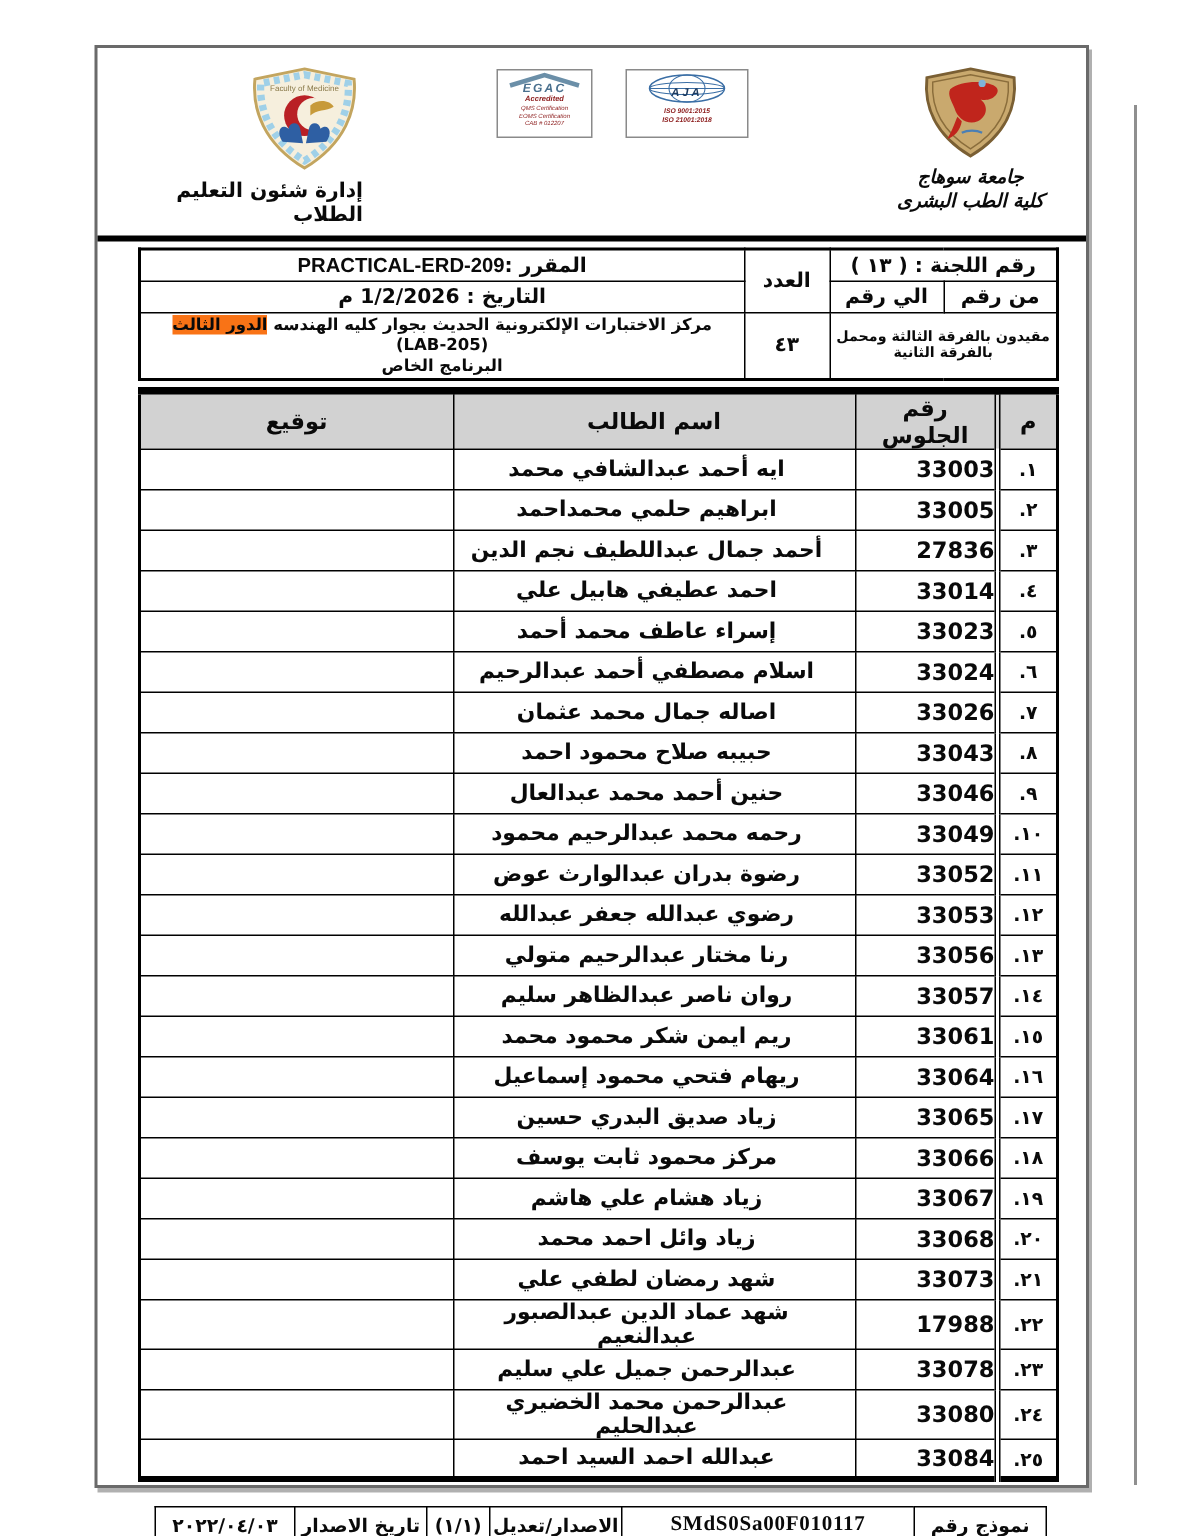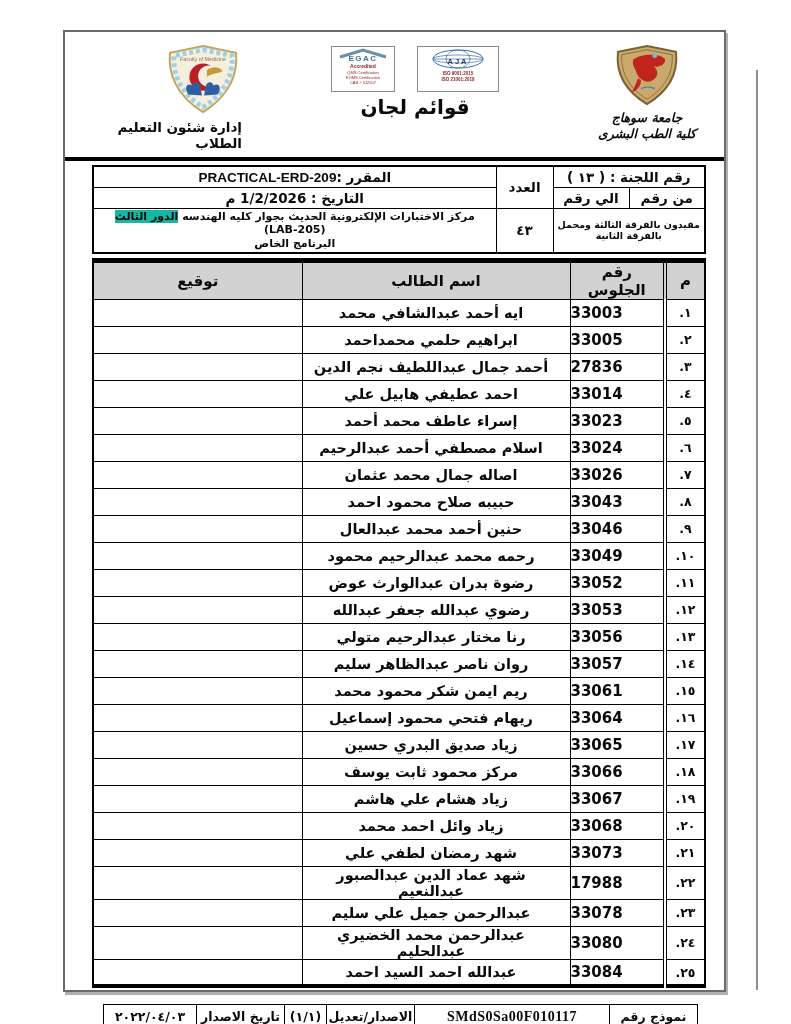--- a/index.html
+++ b/index.html
@@ -12,45 +12,45 @@
     position:absolute; left:63px; top:30px; width:663px; height:962px;
     background:#fff; border:2px solid #6a6a6a; box-shadow:2px 3px 0 rgba(80,80,80,.45);
     padding:12px 18px 0 27px; direction:rtl;
   }
 
   
   .header { display:flex; align-items:flex-start; min-height:100px; }
   .uni-block { width:118px; text-align:center;font-style:italic; }
   .uni-block .cap { font-size:12.5px; font-weight:bold; line-height:1.25; }
   .center-block { flex:1; text-align:center; padding-top:2px; }
-  .badges { direction:ltr; display:flex; justify-content:center; align-items:flex-start; gap:22px; margin-bottom:3px; }
+  .badges { direction:ltr; display:flex; justify-content:center; align-items:flex-start; gap:22px; margin-bottom:3px;font-style:italic; }
   .badge { border:1px solid #8a8a8a; background:#fff; padding:1px 2px; }
   .doc-title { font-size:20px; font-weight:bold; }
   .doc-subtitle { font-size:19px; font-weight:bold; margin-top:1px; }
   .dept-block { width:150px; }
   .dept-block .cap { font-size:13.5px; font-weight:bold; margin-top:1px; }
 
   .bar { height:4px; background:#000; margin:6px -18px 4px -27px; }
 
   
   .info-table { width:100%; border-collapse:collapse; border:2px solid #000; table-layout:fixed; }
   .info-table td { border:1.5px solid #000; text-align:center; font-weight:bold; font-size:13.5px; height:21px; vertical-align:middle; }
   .info-table td.note { font-size:9.5px; height:26px; }
   .info-table td.loc { font-size:11px; line-height:1.25; padding:1px 4px; }
   .info-table td.course-cell span.en { direction:ltr; unicode-bidi:embed; font-family:"Liberation Sans", sans-serif; }
-  .hl { background:#14b8a6;text-align:center; }
+  .hl { background:#f97316;text-align:center; }
 
   
   .main-table { width:100%; border-collapse:collapse; table-layout:fixed;
     border:2.5px solid #000; border-top:5px solid #000; border-bottom:4px solid #000; margin-top:4px; }
   .main-table th { background:#d2d2d2; border:1.5px solid #000; font-size:15px; font-weight:bold; height:26px; }
   .main-table td { border:1.5px solid #000; height:27px; font-weight:bold; vertical-align:middle; }
   .main-table th:first-child, .main-table td.c-num { border-left:4px double #000; }
   .c-num  { text-align:center; font-size:12.5px; }
-  .c-seat { text-align:left; font-size:15px; font-family:"DejaVu Sans", sans-serif; }
+  .c-seat { text-align:right; font-size:15px; font-family:"DejaVu Sans", sans-serif; }
   .c-name { text-align:center; padding-right:10px; font-size:14.5px; }
   .c-sig  { background:#fff; }
 
   
   .footer-table { border-collapse:collapse; width:595px; margin:16px 8px 0 auto; table-layout:fixed; }
   .footer-table td { border:1.5px solid #000; height:24px; text-align:center; font-weight:bold; font-size:12.5px; vertical-align:middle; }
   .footer-table td.serial { direction:ltr; font-family:"Liberation Serif", serif; font-size:14px; letter-spacing:.5px; }
 
   svg text { font-family:"Liberation Sans", sans-serif; }
 </style>
@@ -93,21 +93,20 @@
             <ellipse cx="38" cy="11" rx="25" ry="9" fill="none" stroke="#3a6ea5" stroke-width="1"></ellipse>
             <ellipse cx="38" cy="11" rx="25" ry="4" fill="none" stroke="#3a6ea5" stroke-width=".7"></ellipse>
             <ellipse cx="38" cy="11" rx="12" ry="9" fill="none" stroke="#3a6ea5" stroke-width=".7"></ellipse>
             <line x1="13" y1="11" x2="63" y2="11" stroke="#3a6ea5" stroke-width=".7"></line>
             <text x="38" y="16" font-size="7.5" font-weight="bold" fill="#1d3a5f" text-anchor="middle" letter-spacing="2">AJA</text>
             <text x="38" y="27" font-size="4.5" font-weight="bold" fill="#8b1a1a" text-anchor="middle">ISO 9001:2015</text>
             <text x="38" y="33" font-size="4.5" font-weight="bold" fill="#8b1a1a" text-anchor="middle">ISO 21001:2018</text>
           </svg>
         </div>
       </div>
-      <div class="doc-title">قوائم لجان</div>
     </div>
 
     <div class="dept-block">
       <svg viewBox="0 0 80 72" width="78" height="70">
         <path d="M40 2 L74 9 C76 30 68 53 40 70 C12 53 4 30 6 9 Z" fill="#f6efdd" stroke="#c3a55f" stroke-width="2"></path>
         <path d="M40 6 L70 12 C71 30 64 50 40 65 C16 50 9 30 10 12 Z" fill="none" stroke="#9fd0e8" stroke-width="5" stroke-dasharray="4 3"></path>
         <text x="40" y="17" font-size="5.5" fill="#8a7a4a" text-anchor="middle">Faculty of Medicine</text>
         <circle cx="40" cy="34" r="14" fill="#b92025"></circle>
         <circle cx="46" cy="33" r="11" fill="#f6efdd"></circle>
         <path d="M44 27 C50 22 58 24 60 28 C55 31 48 30 44 34 Z" fill="#c79a3a"></path>

